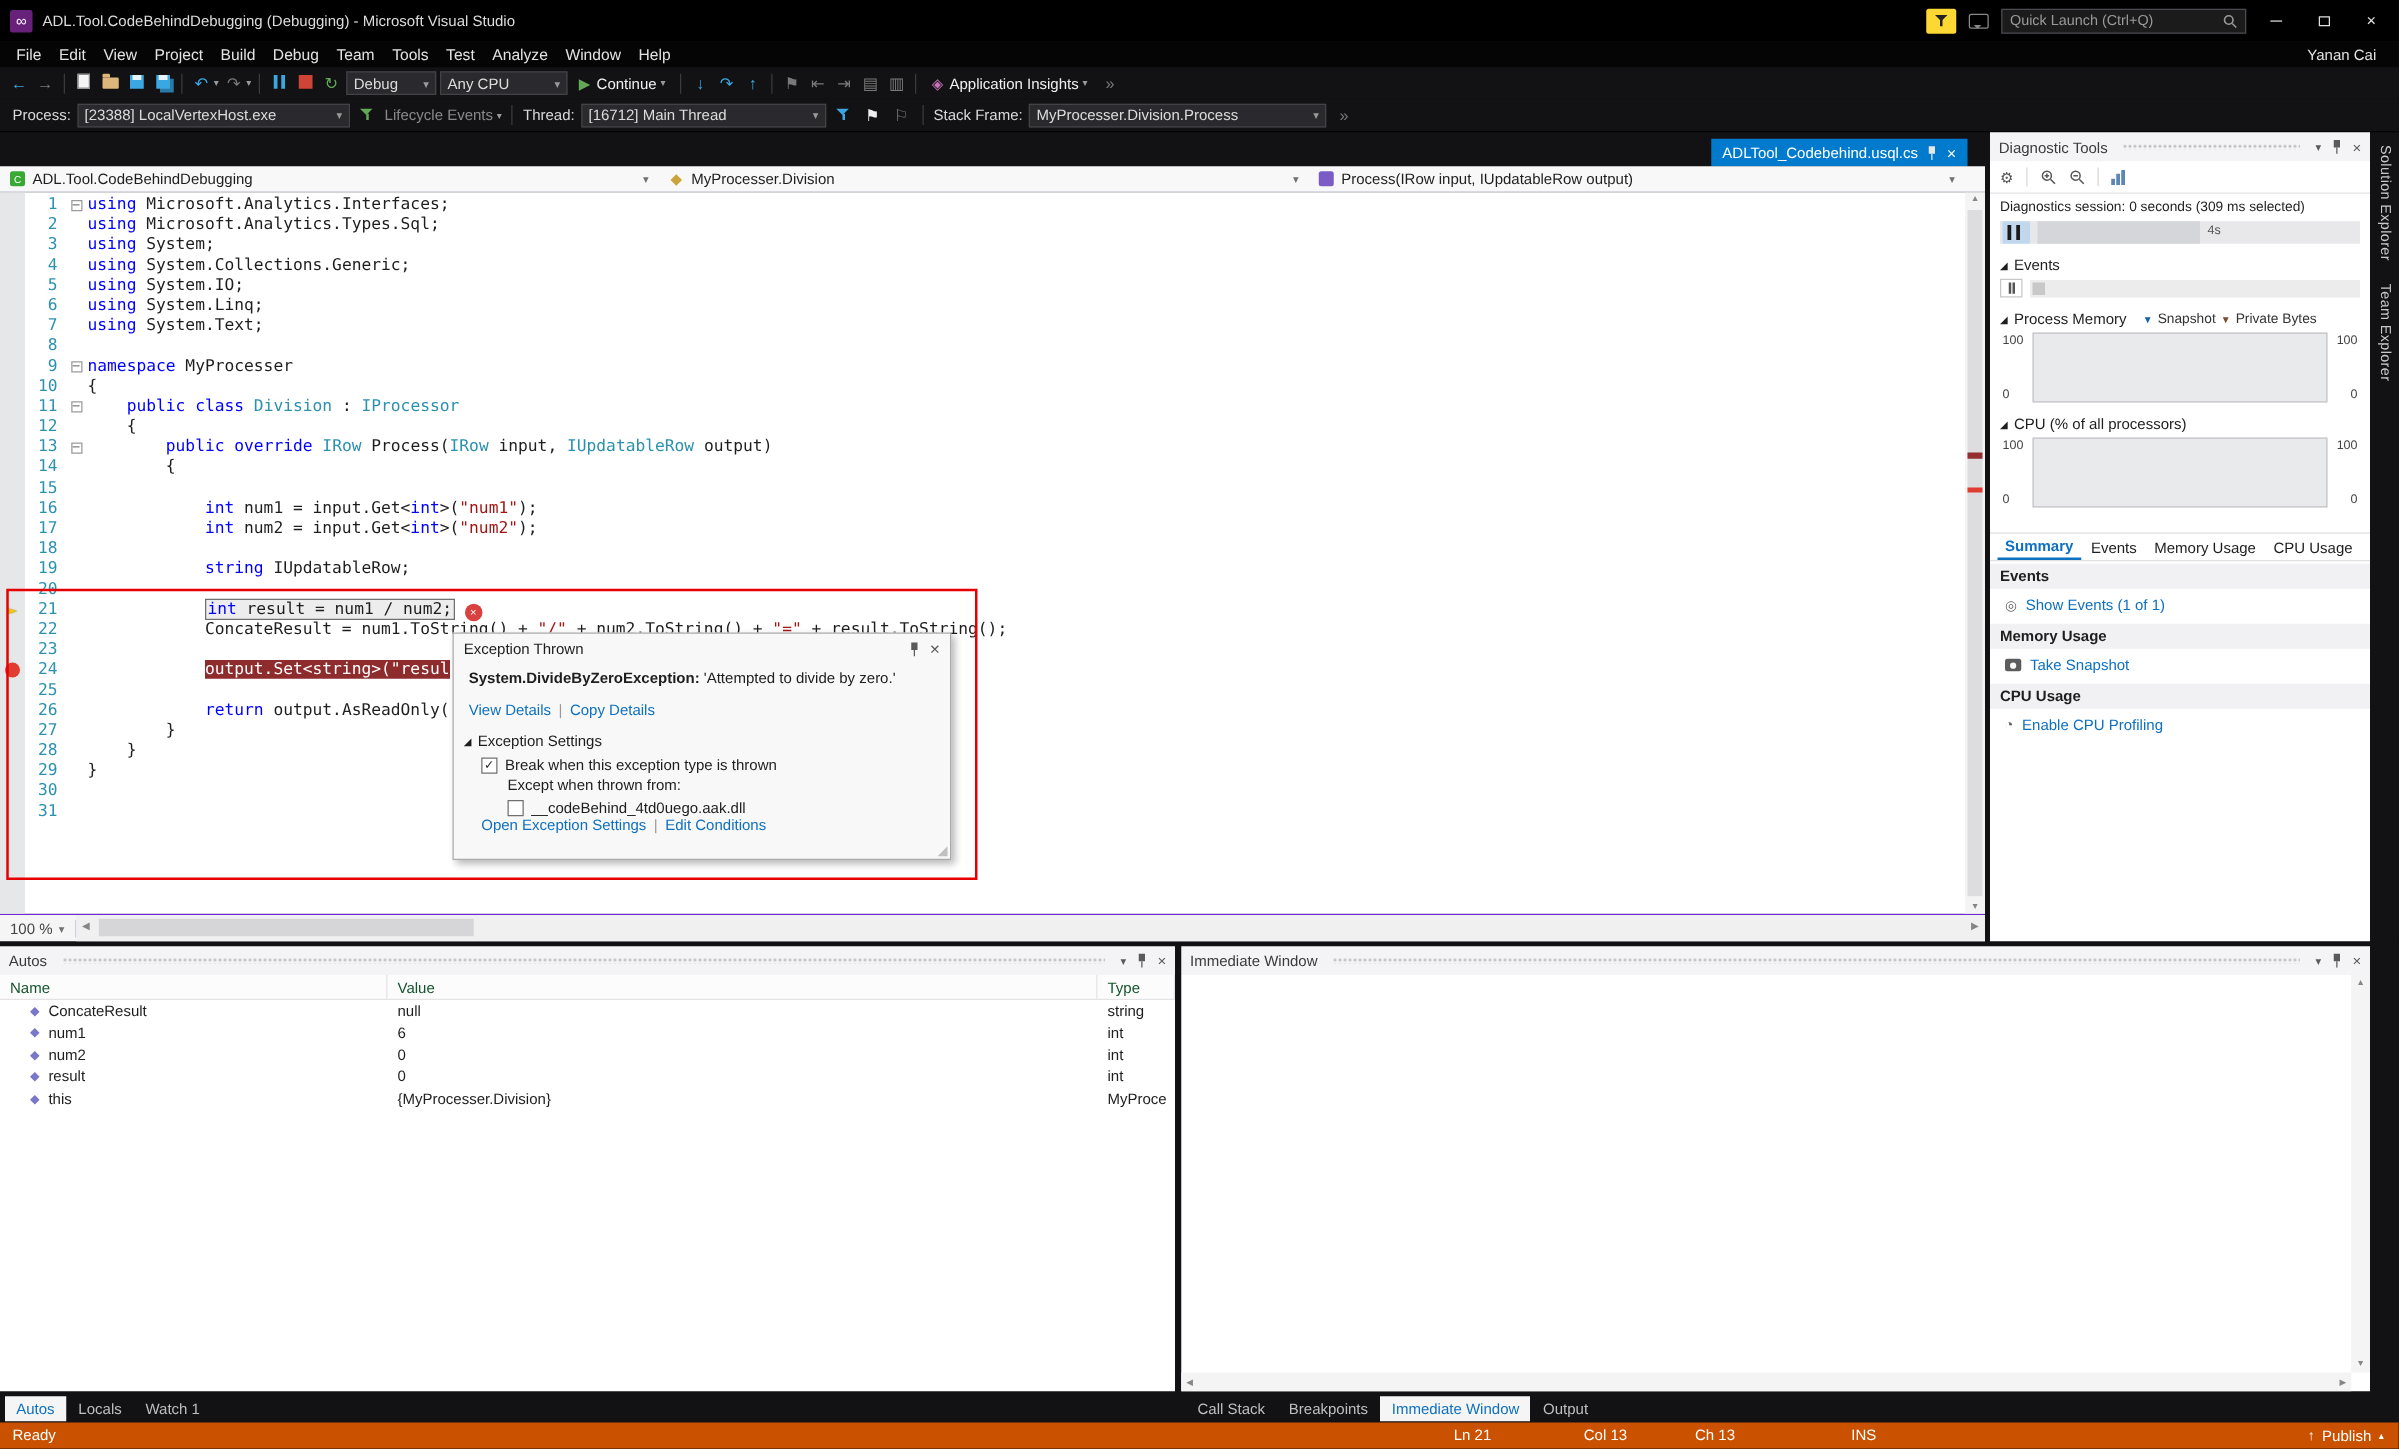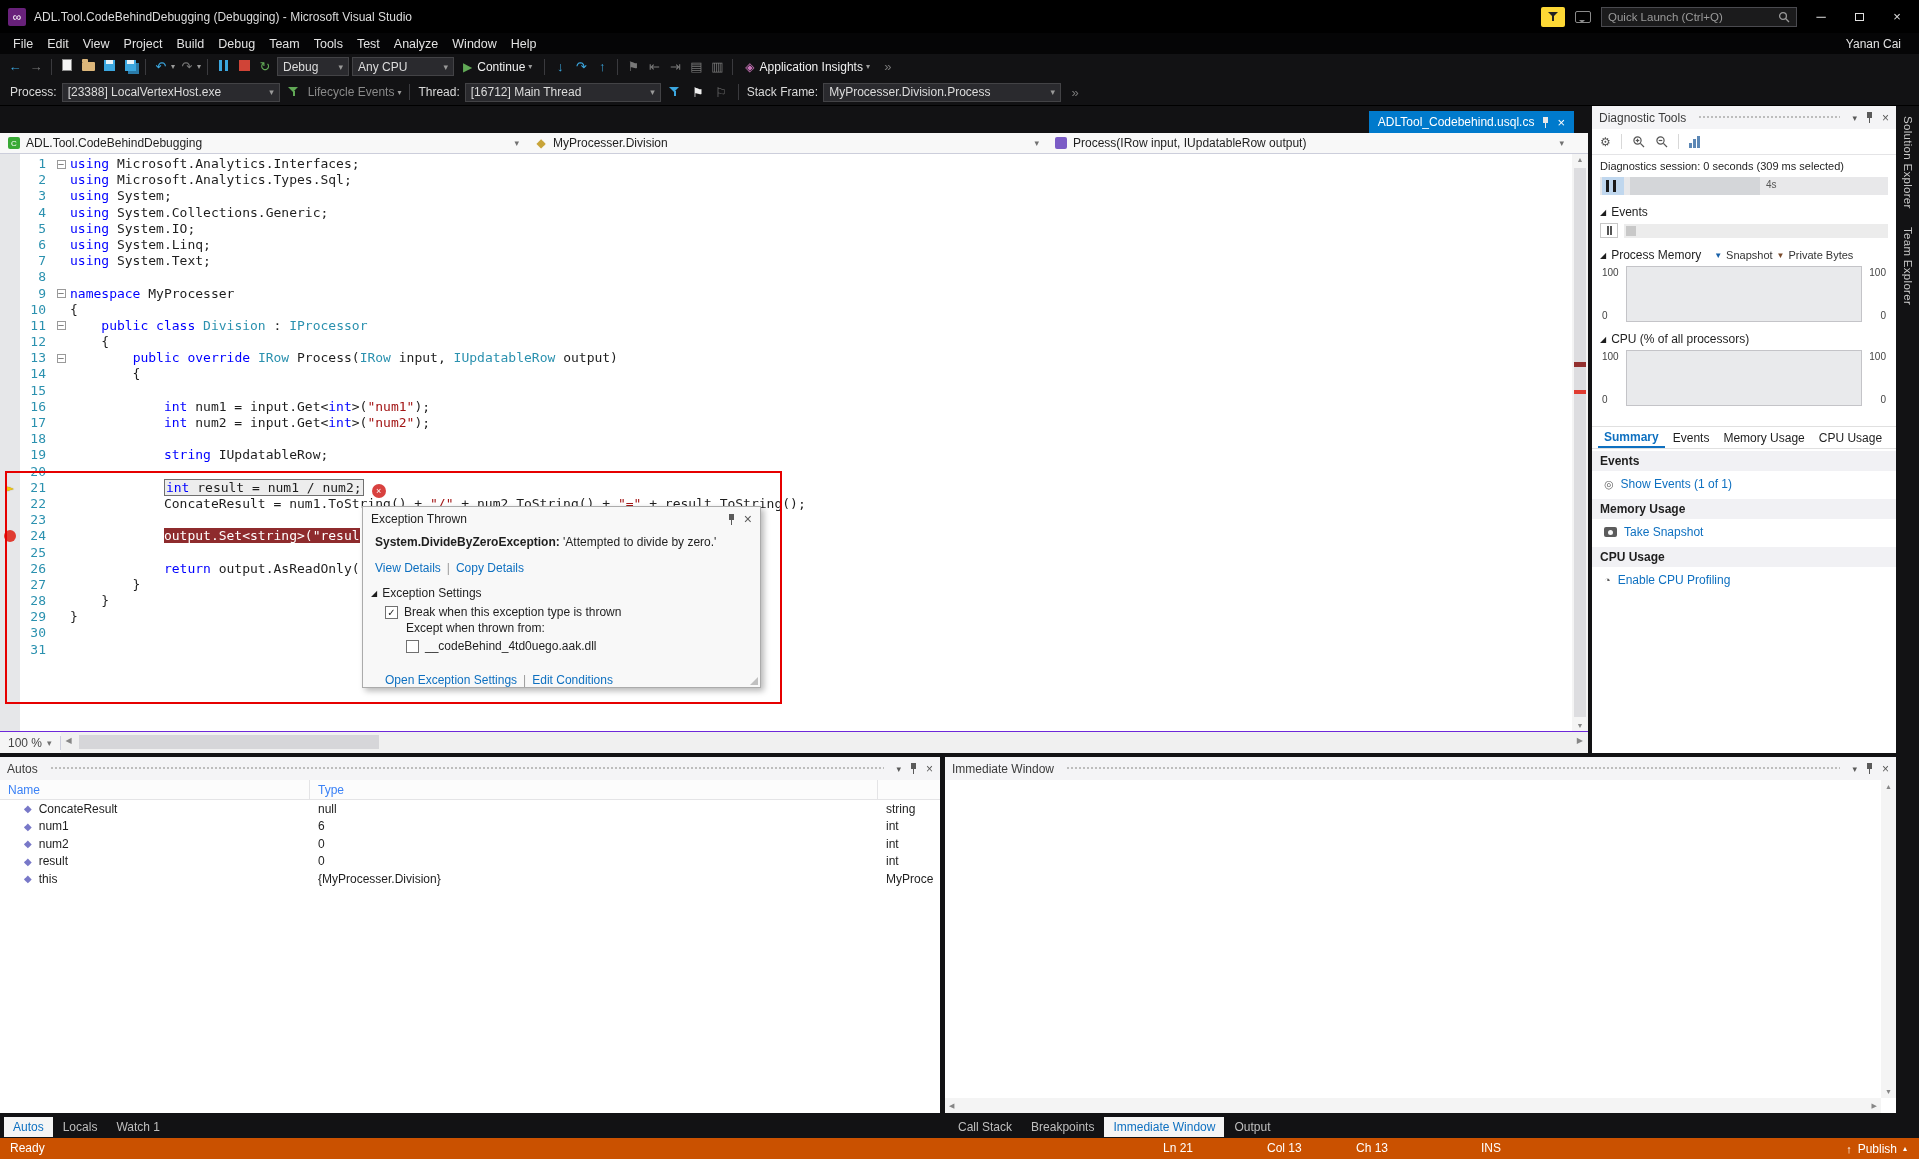--- a/index.html
+++ b/index.html
@@ -109,21 +109,21 @@
   .xp-links{margin-top:12px;padding-left:4px;display:flex;gap:6px;align-items:center}
   .lnk{color:#0E70C0;cursor:default}
   .lnk-sep{color:#9A9A9A}
   .xp-exp{margin-top:11px;display:flex;align-items:center;gap:5px}
   .exp-ic{font-size:8px;color:#1E1E1E}
   .exp-ic::before{content:"◢"}
   .xp-check{margin-top:5px;display:flex;align-items:center;gap:6px;padding-left:14px}
   .cbx{width:13px;height:13px;border:1px solid #707070;background:#fff;display:inline-flex;align-items:center;justify-content:center;font-size:10px;color:#1E1E1E}
   .xp-except{margin-top:2px;padding-left:35px}
   .xp-module{margin-top:4px;display:flex;align-items:center;gap:6px;padding-left:35px}
-  .xp-footer{margin-top:20px;padding-left:14px;display:flex;gap:6px;align-items:center}
+  .xp-footer{margin-top:0;padding-left:14px;display:flex;gap:6px;align-items:center}
   .xp-grip{position:absolute;right:2px;bottom:2px;width:0;height:0;border-left:8px solid transparent;border-bottom:8px solid #C0C0C0}
   
   .annotation{position:absolute;left:5px;top:317px;width:777px;height:233px;border:2px solid #E60000;z-index:50;pointer-events:none}
 
   
   .zoombar{height:22px;background:#F5F5F5;border-top:1px solid #6d28d9;display:flex;align-items:center;font-size:12px;color:#444}
   .zoombox{display:flex;align-items:center;gap:5px;padding:0 8px}
   .zoombox .caret-ic{font-size:9px;color:#717171}
   .zsep{width:1px;height:14px;background:#CCCEDB}
   .hscroll{flex:1;height:100%;background:#F0F0F0;position:relative}
@@ -172,21 +172,21 @@
   
   .rstrip{flex:1;display:flex;flex-direction:column;align-items:center;padding-top:10px;gap:18px}
   .vtab{writing-mode:vertical-rl;font-size:11.5px;color:#C8C8C8;letter-spacing:.3px;cursor:default}
 
   
   .bottomrow{height:385px;display:flex;background:#121214;padding-top:4px}
   .panel{display:flex;flex-direction:column}
   .panel .body{background:#fff;flex:1}
   .autos{width:940px;margin-right:5px}
   .imm{width:951px}
-  .autos-head{display:grid;grid-template-columns:310px 568px 1fr;height:20px;background:#FCFCFC;border-bottom:1px solid #E4E4E6;font-size:12px;color:#3b82f6;align-items:center}
+  .autos-head{display:grid;grid-template-columns:310px 568px 1fr;height:20px;background:#FCFCFC;border-bottom:1px solid #E4E4E6;font-size:12px;color:#14532d;align-items:center}
   .autos-head div{padding:0 8px;border-right:1px solid #E4E4E6;height:100%;display:flex;align-items:center}
   .autos-row{display:grid;grid-template-columns:310px 568px 1fr;height:17.5px;font-size:12px;color:#1E1E1E;align-items:center}
   .a-name{padding-left:24px;display:flex;align-items:center;gap:7px;white-space:nowrap;overflow:hidden}
   .var-icon{color:#7878C8;font-size:10px}
   .a-val,.a-type{padding-left:8px;white-space:nowrap;overflow:hidden}
   .wtabs{height:22px;display:flex;align-items:center;gap:1px;padding-left:4px;margin-top:3px}
   .wtab{padding:3px 9px;font-size:12px;color:#BFBFBF;cursor:default}
   .wtab.active{background:#F5F5F5;color:#0E70C0}
   .imm-body{position:relative}
   .imm-vscroll{position:absolute;right:0;top:0;bottom:15px;width:15px;background:#F4F4F4}
@@ -733,20 +733,21 @@
       <span class="grip"></span>
       <span class="pt-icons">
         <span class="caret-ic"></span>
         <span class="pin dark"></span>
         <span class="close-ic"></span>
       </span>
     </div>
     <div class="body">
       <div class="autos-head">
         <div>Name</div>
+        <div>Value</div>
         <div>Type</div>
       </div>
       <div id="autos-rows">
           <div class="autos-row">
             <div class="a-name"><span class="var-icon">◆</span>ConcateResult</div>
             <div class="a-val">null</div>
             <div class="a-type">string</div>
           </div>
           <div class="autos-row">
             <div class="a-name"><span class="var-icon">◆</span>num1</div>

